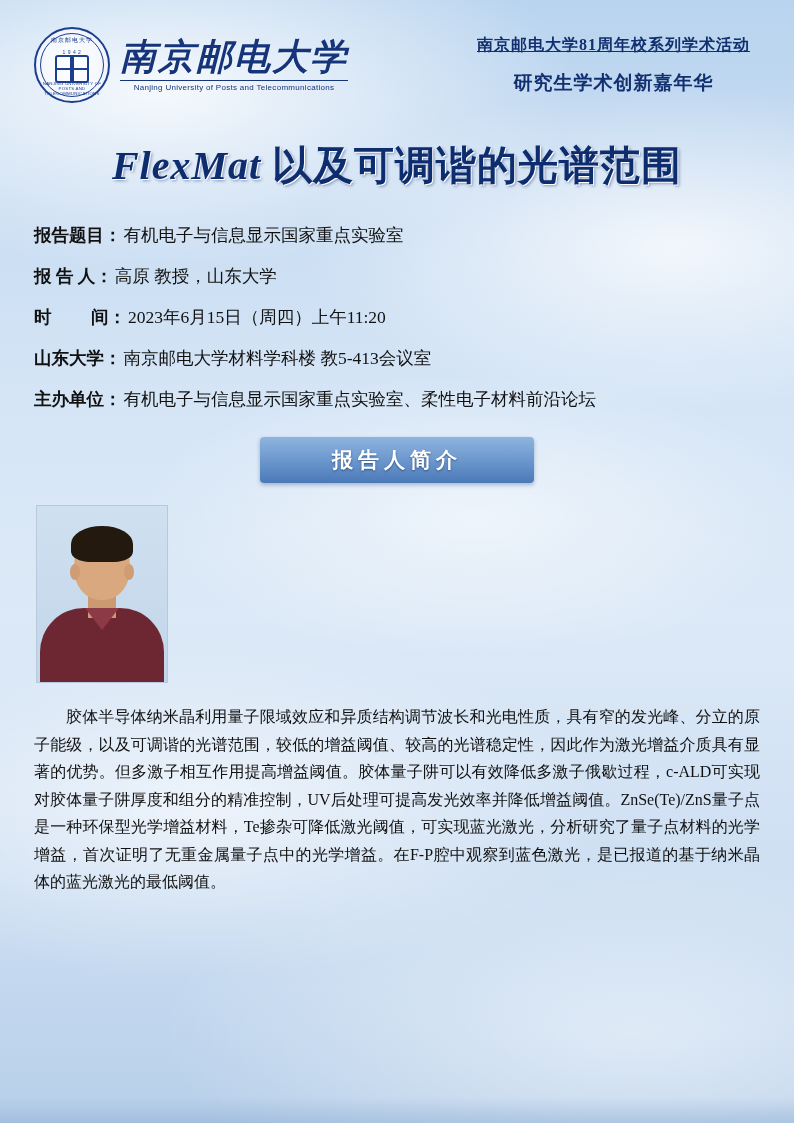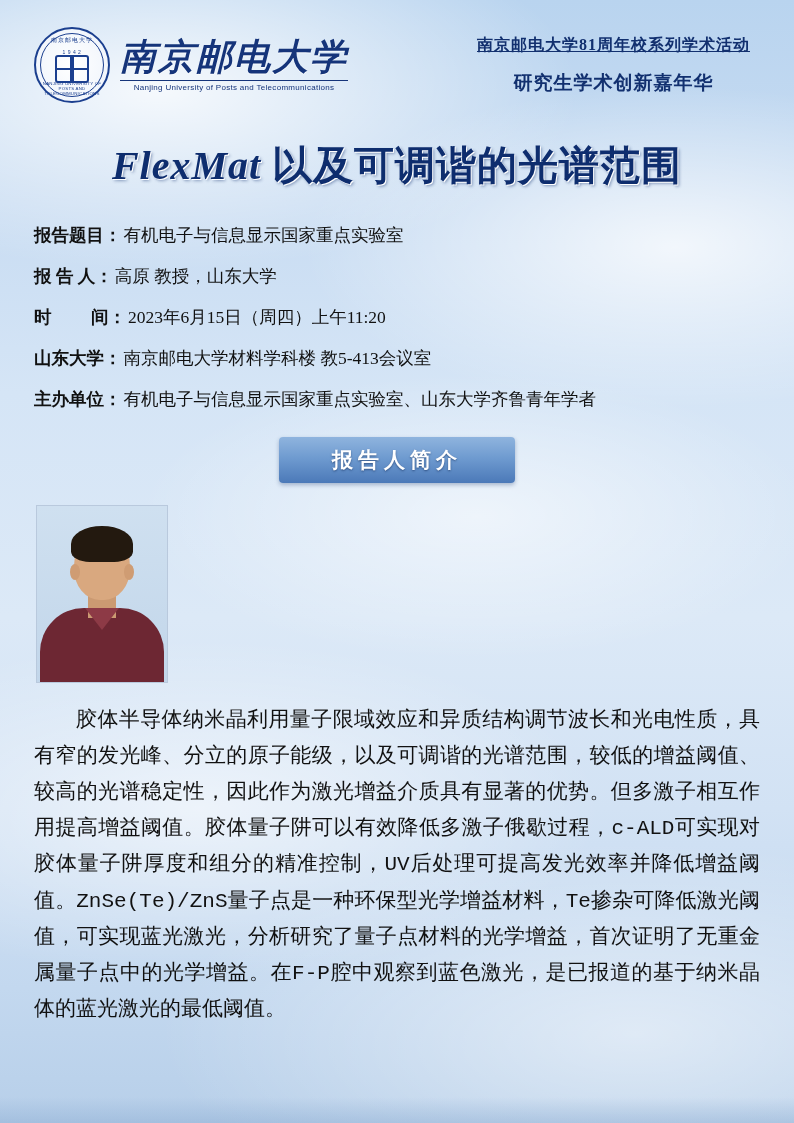--- a/index.html
+++ b/index.html
@@ -184,21 +184,21 @@
   }
 
   
   .banner-wrap {
     display: flex;
     justify-content: center;
     margin-top: 26px;
   }
   .banner {
     position: relative;
-    width: 236px;
+    width: 274px;
     height: 46px;
     background: linear-gradient(180deg, #8fb4de 0%, #6f9bd0 45%, #4b79b8 100%);
     border-radius: 4px 4px 4px 4px;
     box-shadow: 0 2px 4px rgba(40,70,120,.35);
     display: flex;
     align-items: center;
     justify-content: center;
   }
   .banner::before,
   .banner::after {
@@ -299,22 +299,22 @@
     font-family: "Liberation Serif", serif;
     font-size: 16.5px;
     line-height: 1.62;
     color: #111;
     text-align: justify;
   }
 
   
   .abstract {
     margin: 20px 34px 0 34px;
-    font-family: Liberation Mono, monospace;
-    font-size: 21px;
+    font-family: Liberation Serif, serif;
+    font-size: 16px;
     line-height: 1.72;
     color: #111;
     text-align: justify;
     text-indent: 2em;
   }
 </style>
 </head>
 <body>
 
 <div class="poster">
@@ -354,21 +354,21 @@
     <div class="info-row">
       <span class="info-label">时　 　间：</span>
       <span class="info-value">2023年6月15日（周四）上午11:20</span>
     </div>
     <div class="info-row">
       <span class="info-label">山东大学：</span>
       <span class="info-value">南京邮电大学材料学科楼 教5-413会议室</span>
     </div>
     <div class="info-row">
       <span class="info-label">主办单位：</span>
-      <span class="info-value">有机电子与信息显示国家重点实验室、山东大学齐鲁青年学者</span>
+      <span class="info-value">有机电子与信息显示国家重点实验室、柔性电子材料前沿论坛</span>
     </div>
   </div>
 
   <div class="banner-wrap">
     <div class="banner">
       <span class="banner-text">报告人简介</span>
     </div>
   </div>
 
   <div class="bio">

